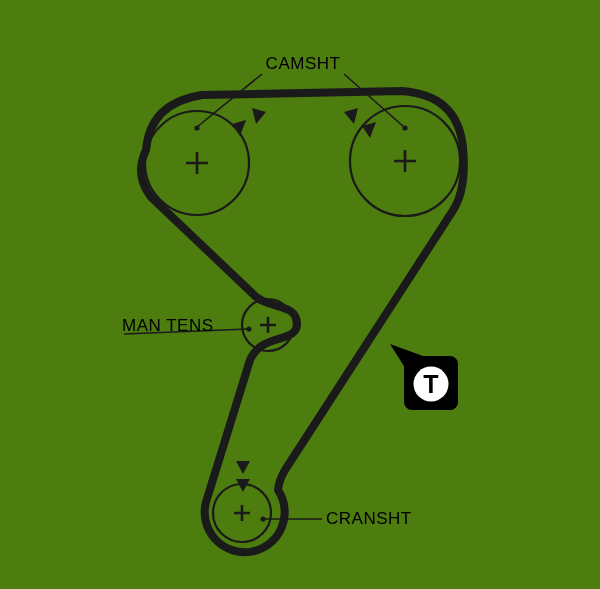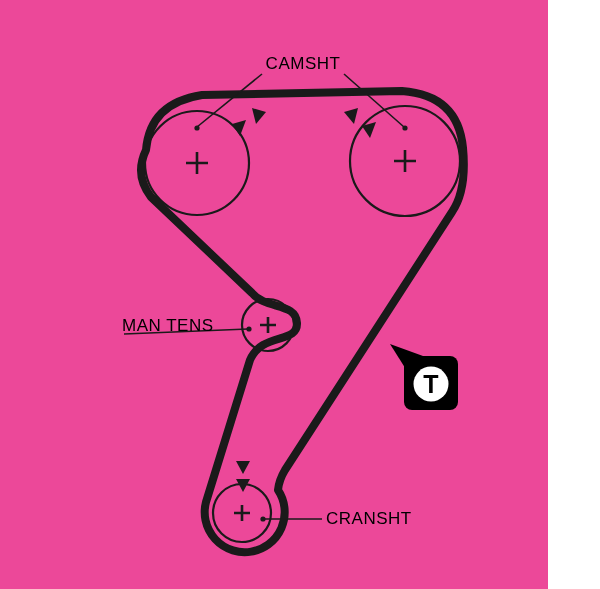--- a/index.html
+++ b/index.html
@@ -5,23 +5,23 @@
   html, body {
     margin: 0;
     padding: 0;
     background: #ffffff;
     width: 600px;
     height: 589px;
     font-family: "Liberation Sans", sans-serif;
   }
   .diagram-wrap {
     position: relative;
-    width: 548px;
+    width: 600px;
     height: 589px;
-    background: #ec4899;
+    background: #4d7c0f;
     overflow: hidden;
   }
   svg { display: block; }
   .belt {
     fill: none;
     stroke: #1a1a1a;
     stroke-width: 8;
     stroke-linejoin: round;
     stroke-linecap: round;
   }

